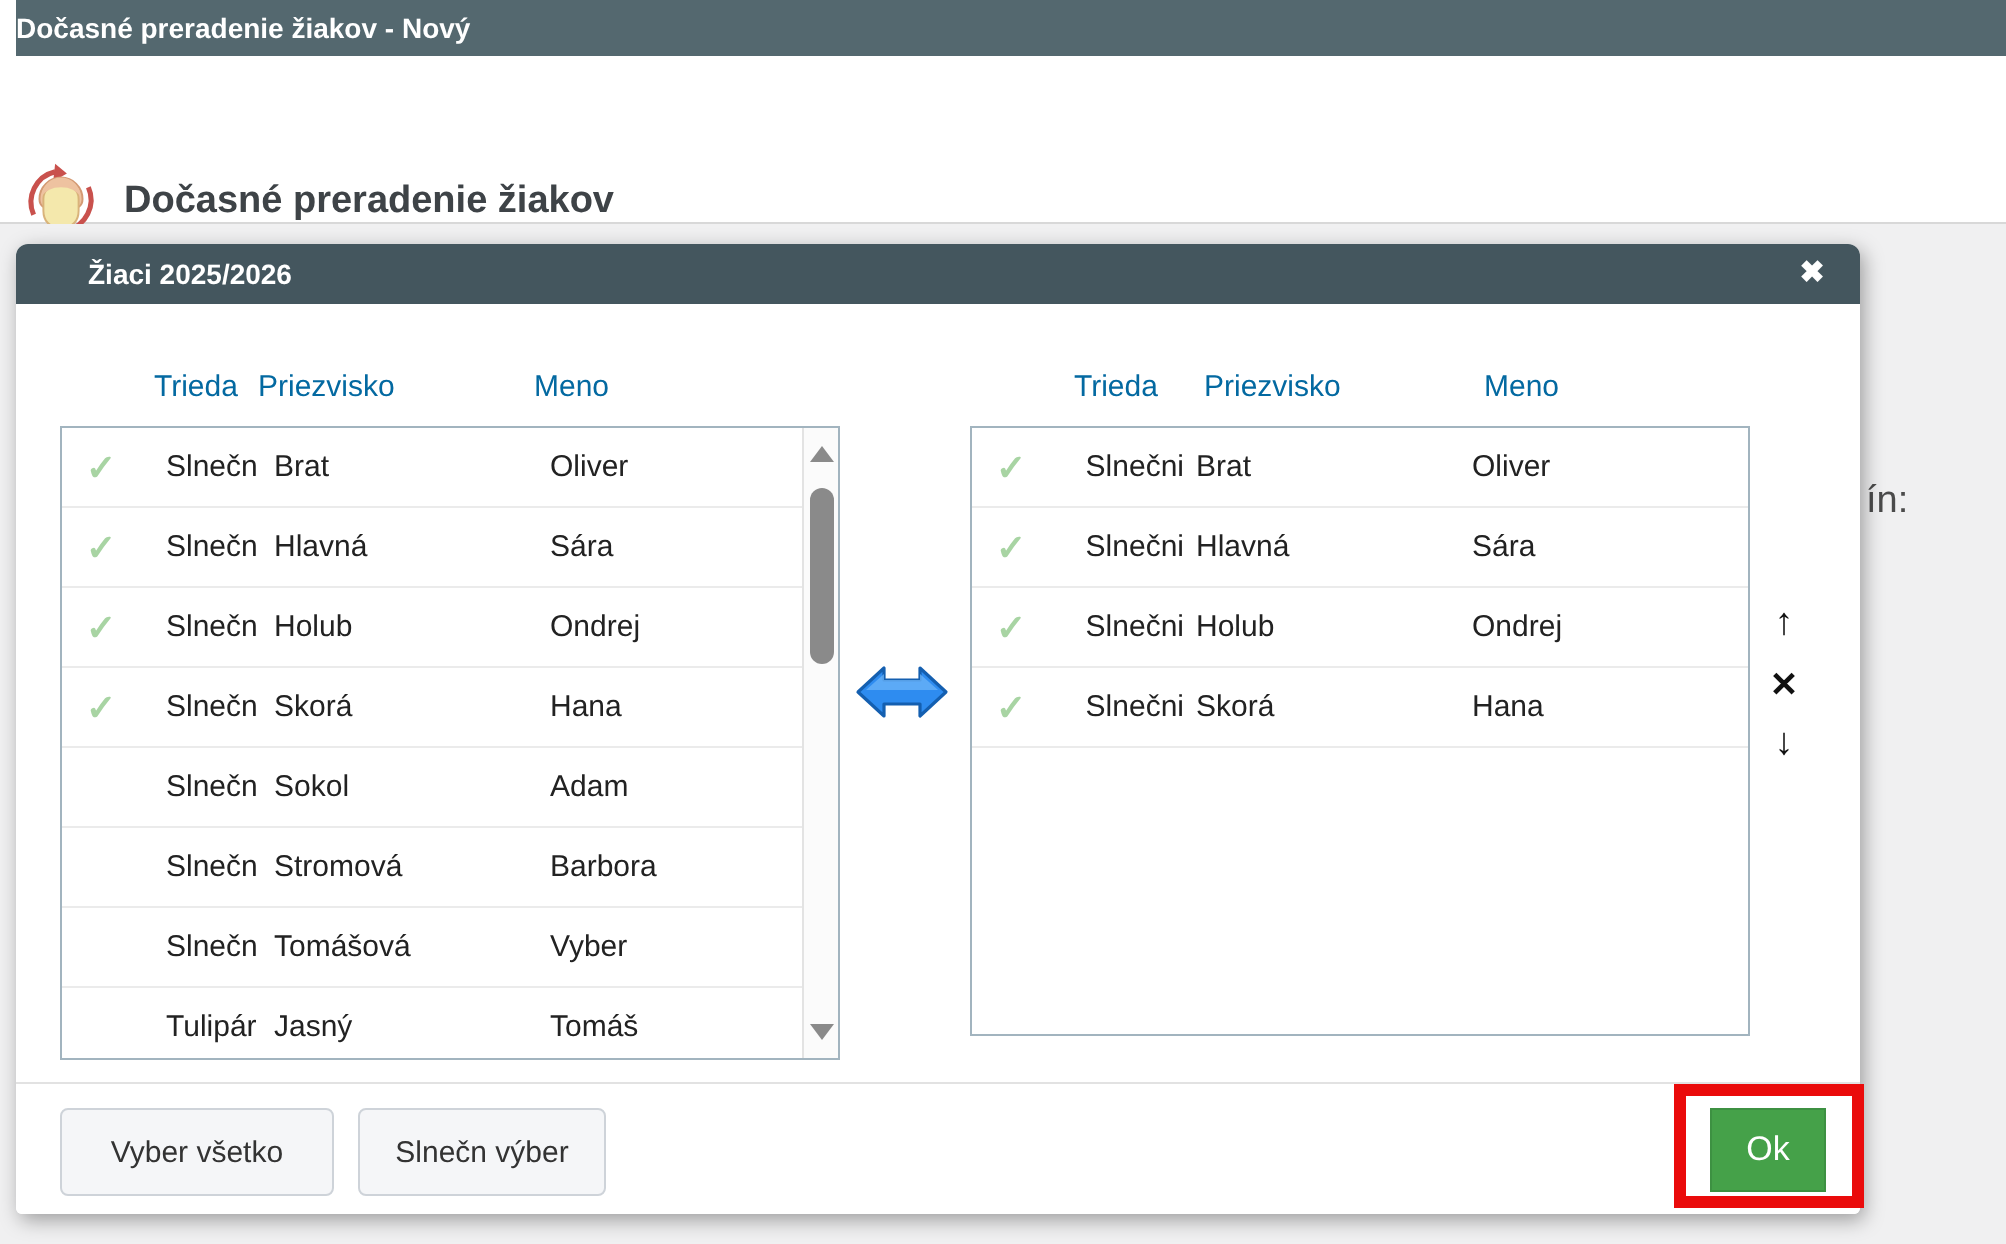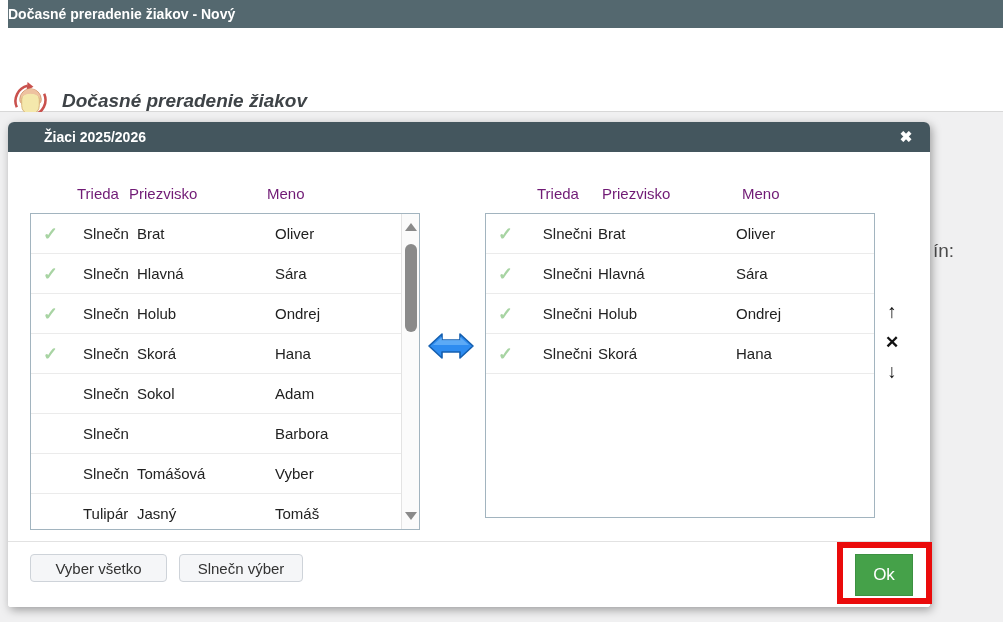--- a/index.html
+++ b/index.html
@@ -19,21 +19,21 @@
   }
 
   
   .app-header {
     position:absolute; left:0; top:28px; right:0; height:84px;
     background:#fff; border-bottom:1px solid #d8d8d8;
   }
   .app-icon { position:absolute; left:8px; top:50px; width:45px; height:45px; }
   .app-title {
     position:absolute; left:62px; top:62px;
-    font-size:19px; font-weight:bold; color:#3e4347;font-style:italic;
+    font-size:19px; font-weight:bold; color:#3e4347;
   }
 
   
   .page-area {
     position:absolute; left:0; top:112px; right:0; bottom:0;
     background:#f0f0f1;
   }
   .bg-fragment-label {
     position:absolute; left:933px; top:128px;
     font-size:19px; color:#4b4b4b;
@@ -50,21 +50,21 @@
     background:#44565e; border-radius:6px 6px 0 0;
     color:#fff; font-size:14px; font-weight:bold; line-height:30px;
     padding-left:36px;
   }
   .dialog-close {
     position:absolute; right:14px; top:0; width:20px; height:30px;
     color:#fff; font-size:15px; font-weight:bold; line-height:30px;
     text-align:center; cursor:pointer;
   }
 
-  .col-head { position:absolute; top:63px; font-size:15px; color:#701a75; white-space:nowrap; overflow:hidden; }
+  .col-head { position:absolute; top:63px; font-size:15px; color:#0369a1; white-space:nowrap; overflow:hidden; }
 
   .listbox {
     position:absolute; top:91px; background:#fff;
     border:1px solid #a2b4bf; overflow:hidden;
   }
   .listbox.left  { left:22px;  width:390px; height:317px; }
   .listbox.right { left:477px; width:390px; height:305px; }
 
   .lrow {
     position:relative; height:40px; border-bottom:1px solid #ebebeb;
@@ -104,21 +104,21 @@
   .ctrl-up { top:178px; }
   .ctrl-x  { top:209px; font-size:17px; }
   .ctrl-dn { top:238px; }
 
   
   .dialog-footer {
     position:absolute; left:0; right:0; top:419px; bottom:0;
     border-top:1px solid #e2e2e2; background:#fff; border-radius:0 0 3px 3px;
   }
   .btn {
-    position:absolute; top:12px; height:28px;
+    position:absolute; top:12px; height:44px;
     background:#f5f6f8; border:1px solid #ced3d9; border-radius:4px;
     font-family:"Liberation Sans", sans-serif;
     font-size:15px; color:#333; cursor:pointer;
   }
   .btn.b1 { left:22px;  width:137px; }
   .btn.b2 { left:171px; width:124px; }
   .btn-ok {
     position:absolute; left:847px; top:12px; width:58px; height:42px;
     background:#45a149; border:1px solid #3d9142; border-radius:0;
     font-family:"Liberation Sans", sans-serif;
@@ -200,20 +200,21 @@
       </div>
       <div class="lrow">
         <span class="chk"></span>
         <span class="c1">Slnečn</span>
         <span class="c2">Sokol</span>
         <span class="c3">Adam</span>
       </div>
       <div class="lrow">
         <span class="chk"></span>
         <span class="c1">Slnečn</span>
+        <span class="c2">Stromová</span>
         <span class="c3">Barbora</span>
       </div>
       <div class="lrow">
         <span class="chk"></span>
         <span class="c1">Slnečn</span>
         <span class="c2">Tomášová</span>
         <span class="c3">Vyber</span>
       </div>
       <div class="lrow">
         <span class="chk"></span>

